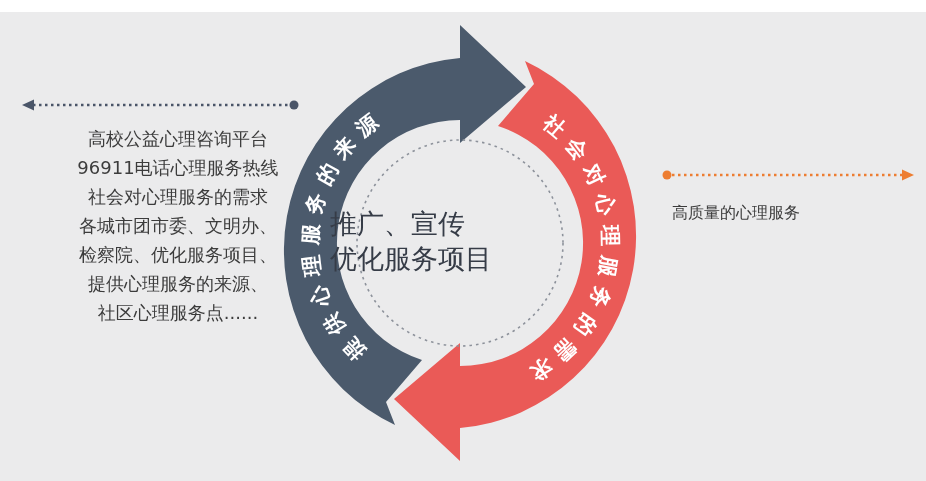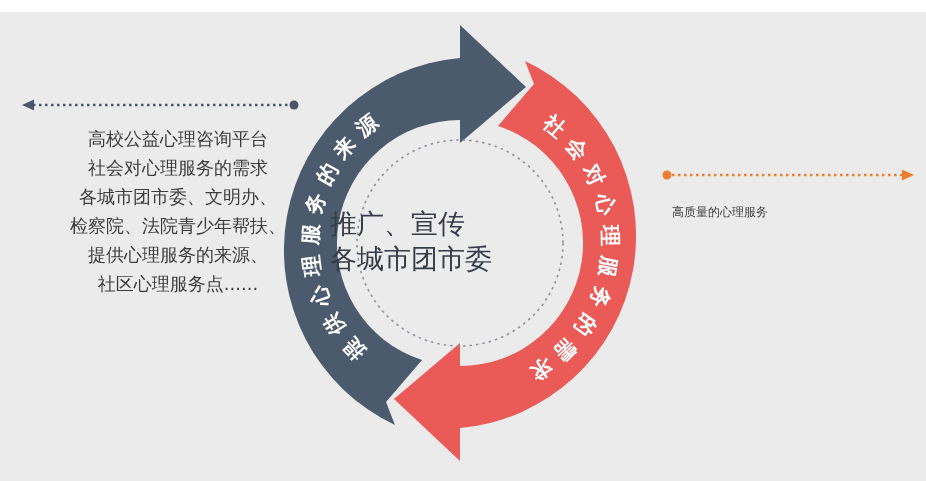--- a/index.html
+++ b/index.html
@@ -35,21 +35,21 @@
     left:43px;top:124px;width:270px;
     color:#3C3C3C;
     font-size:18px;
     line-height:29px;
     text-align:center;
   }
   .right-panel{
     position:absolute;
     left:672px;top:198px;width:230px;
     color:#3C3C3C;
-    font-size:12px;
+    font-size:16px;
     line-height:29px;
   }
 </style>
 </head>
 <body>
 
 <div class="stage">
 
   <div class="top-strip"></div>
 
@@ -90,28 +90,29 @@
 
     <g>
       <line x1="672" y1="175" x2="903" y2="175" stroke-width="2.5" stroke-dasharray="2.5 3.5" stroke="#ED7D31"></line>
       <circle cx="667" cy="175" r="4.5" fill="#ED7D31"></circle>
       <polygon points="914,175 902,169.5 902,180.5" fill="#ED7D31"></polygon>
     </g>
   </svg>
 
   <div class="center-label">
     <div>推广、宣传</div>
-    <div>各城市团市委</div>
+    <div>优化服务项目</div>
   </div>
 
   <div class="left-panel">
     <div>高校公益心理咨询平台</div>
+    <div>96911电话心理服务热线</div>
     <div>社会对心理服务的需求</div>
     <div>各城市团市委、文明办、</div>
-    <div>检察院、法院青少年帮扶、</div>
+    <div>检察院、优化服务项目、</div>
     <div>提供心理服务的来源、</div>
     <div>社区心理服务点......</div>
   </div>
 
   <div class="right-panel">
     <div>高质量的心理服务</div>
   </div>
 
 </div>
 

